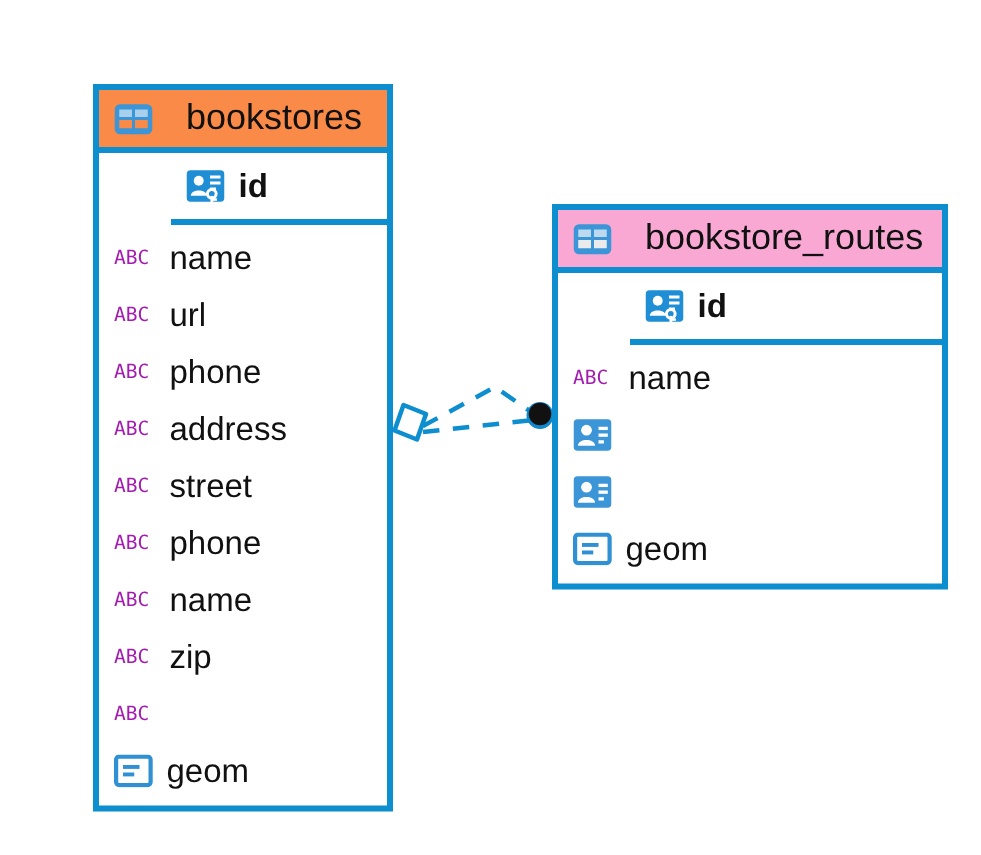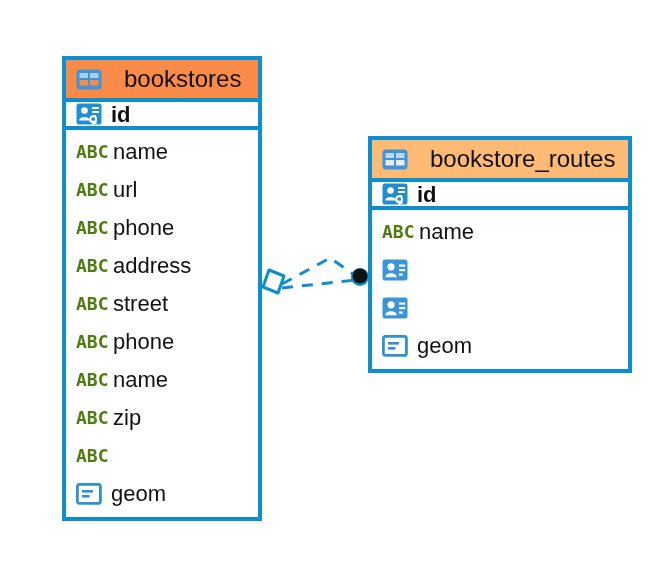--- a/index.html
+++ b/index.html
@@ -22,35 +22,36 @@
   }
   .entity-header{
     display:flex;align-items:center;
     gap:22px;
     padding:0 10px;
     height:42px;
     box-sizing:border-box;
     border-bottom:4px solid var(--accent);
   }
   .entity-header.orange{background:#f98a47;}
-  .entity-header.grey{background:#fdba74;}
+  .entity-header.grey{background:#f9a8d4;}
   .entity-title{
     font-size:24px;
     color:#111111;
     white-space:nowrap;
     letter-spacing:0px;
   }
 
   .pk-row{
-    display:flex;gap:9px;
+    display:flex;align-items:center;gap:9px;
     padding:0 10px;
-    height:28px;
+    height:48px;
     box-sizing:border-box;
     border-bottom:4px solid var(--accent);
     background:#ffffff;
+    margin-left:48px;
   }
   .pk-row .field-label{font-weight:bold;}
 
   .field-list{padding:3px 0 4px 0;}
   .field-row{
     display:flex;align-items:center;gap:9px;
     padding:0 10px;
     height:38px;
     box-sizing:border-box;
   }
@@ -63,23 +64,23 @@
   
   .icon{
     flex:0 0 auto;
     display:inline-flex;
     align-items:center;justify-content:center;
   }
   .icon svg{display:block;}
   .icon-abc{
     width:28px;height:20px;
     font-family:"DejaVu Sans Mono", monospace;
-    font-size:18px;
-    font-weight:bold;
-    color:#4d7c0f;
+    font-size:13px;
+    font-weight:normal;
+    color:#a21caf;
     letter-spacing:0px;
     line-height:1;
     display:inline-flex;align-items:center;justify-content:flex-start;
   }
 
   
   #connector{position:absolute;left:0;top:0;z-index:2;pointer-events:none;}
 </style>
 </head>
 <body>

